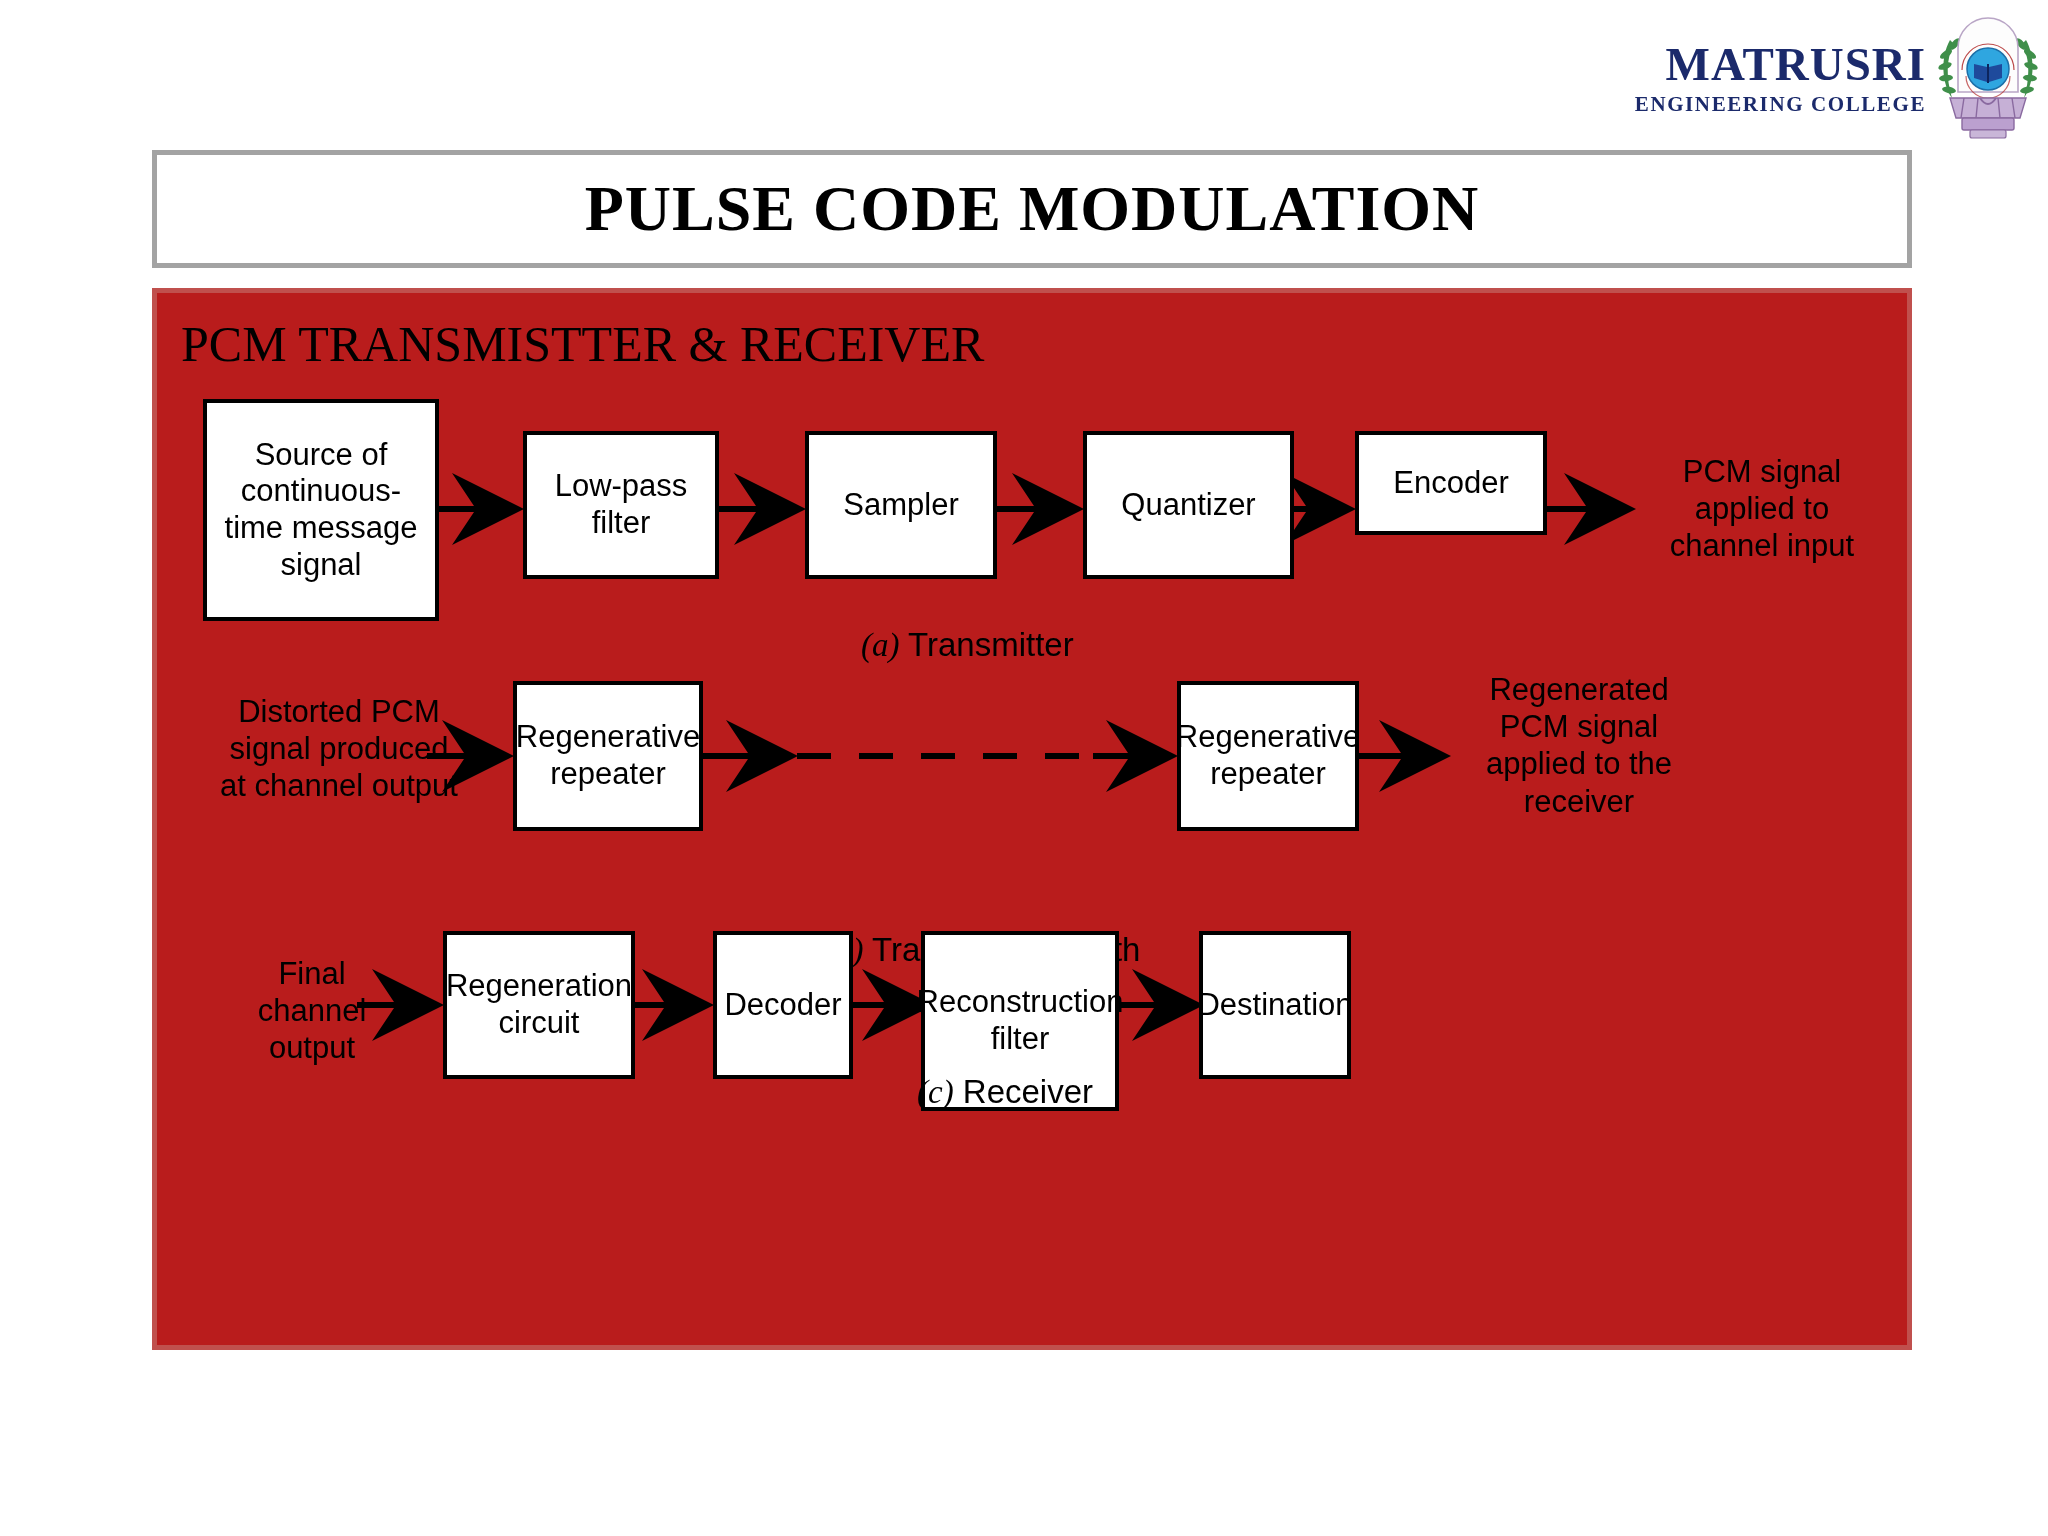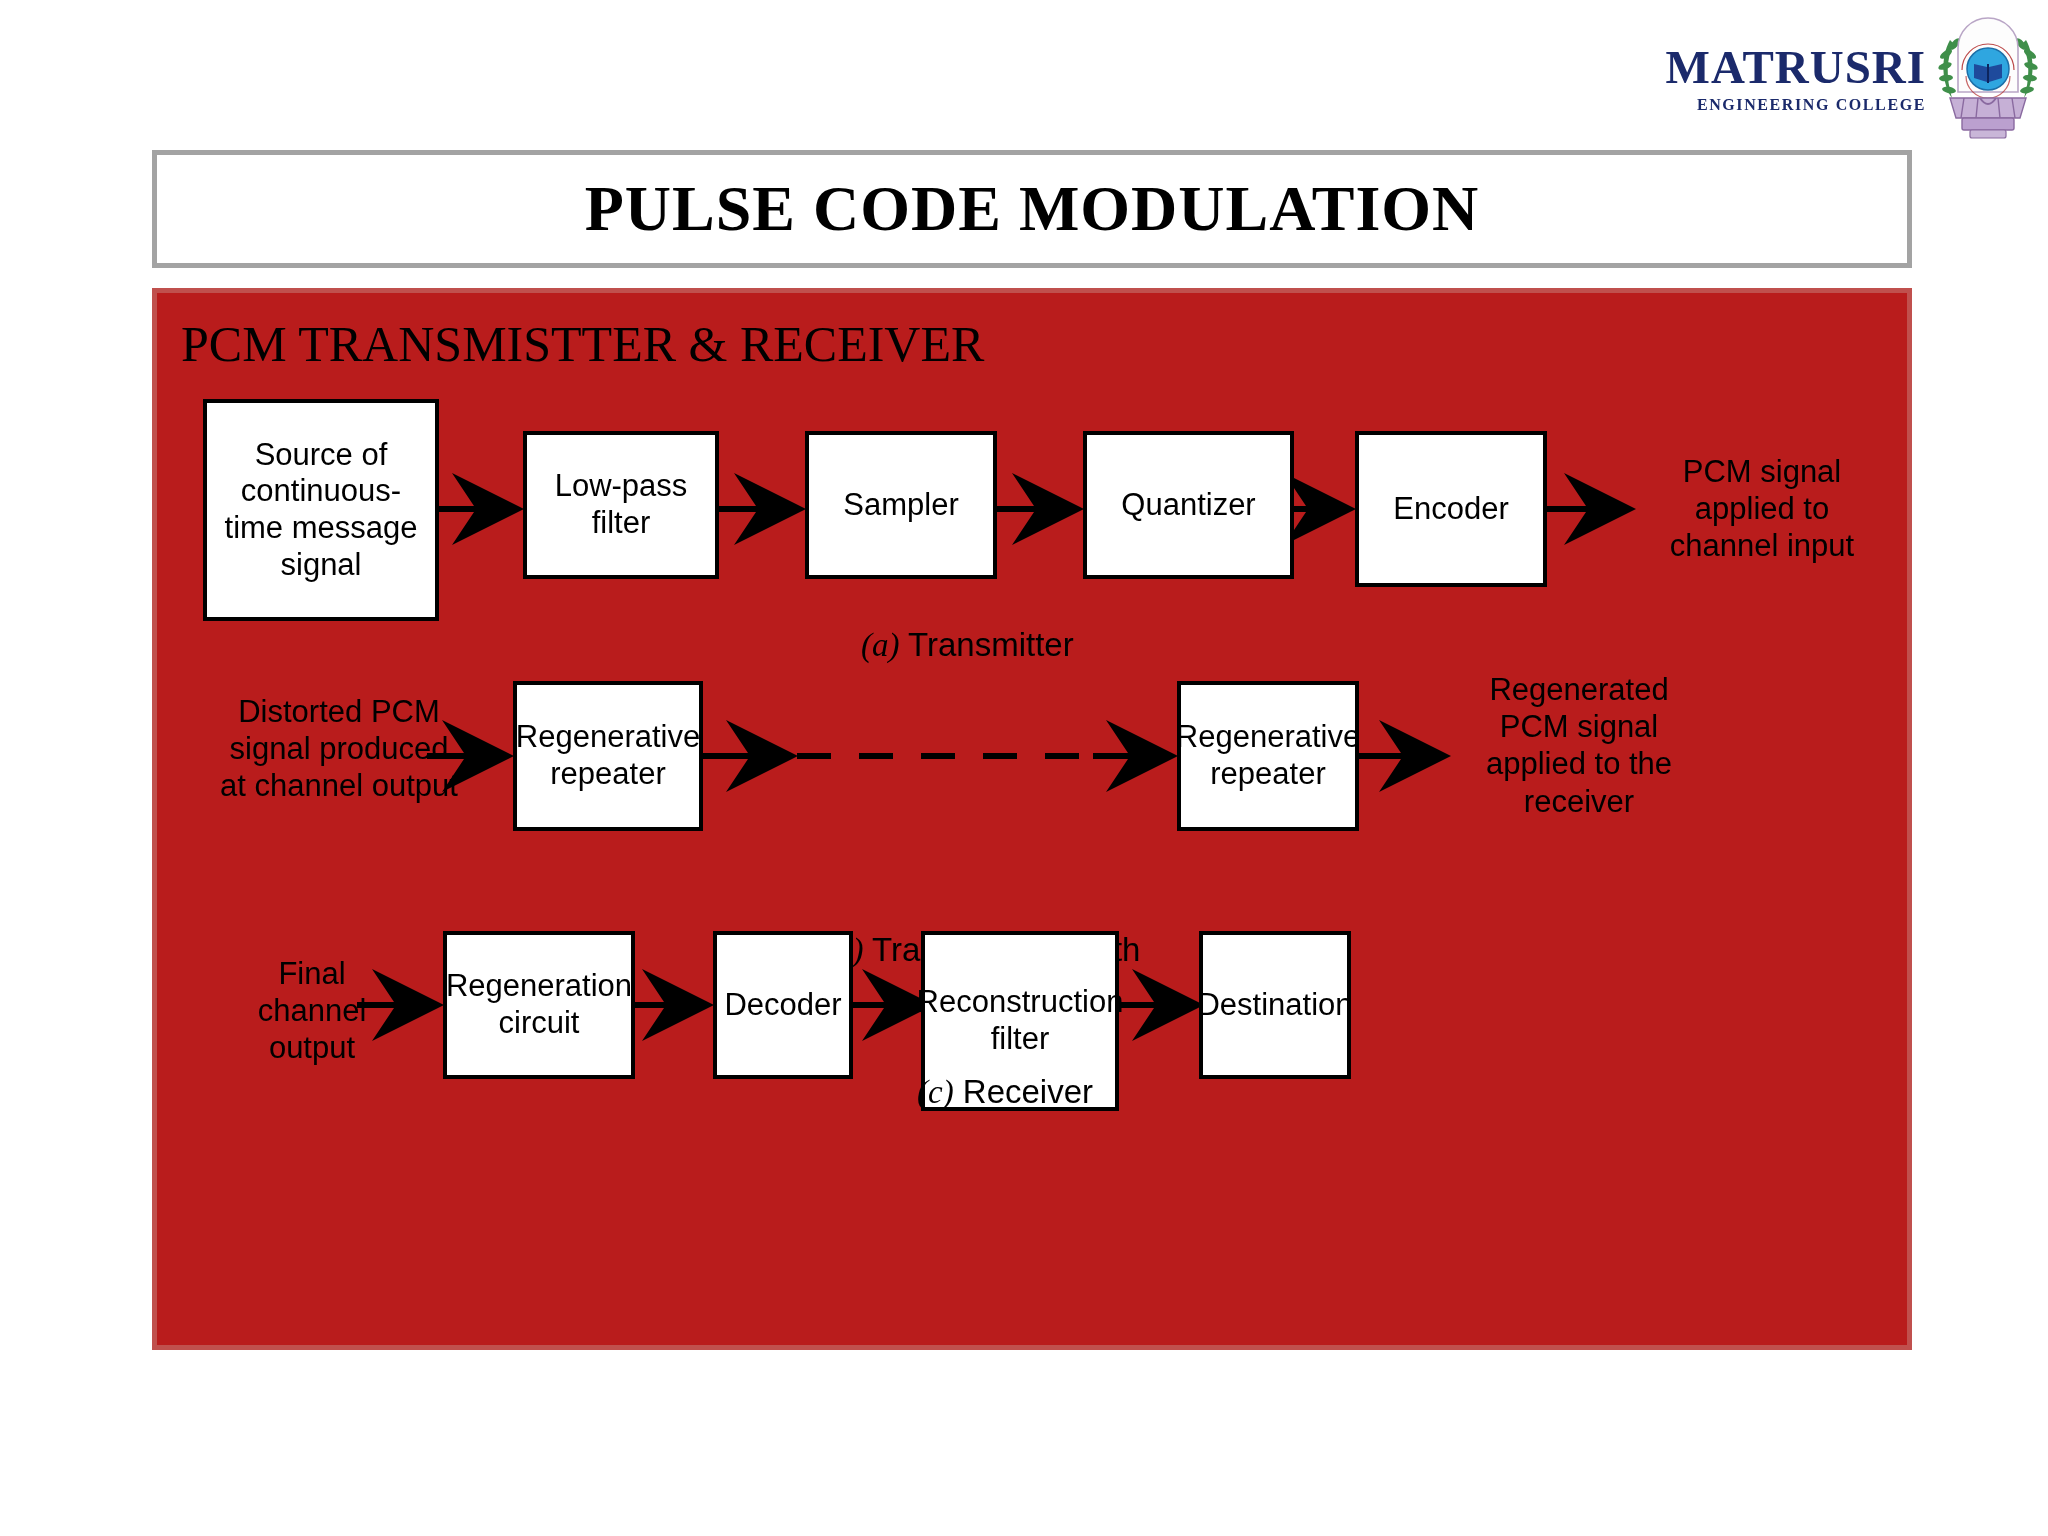--- a/index.html
+++ b/index.html
@@ -17,21 +17,21 @@
     display:flex; align-items:center; gap:10px;
   }
   .brand-text{ text-align:right; line-height:1.0; }
   .brand-name{
     font-family:"Liberation Serif", serif;
     font-weight:bold; font-size:47px; letter-spacing:1px;
     color:#1b2a6b;
   }
   .brand-sub{
     font-family:"Liberation Serif", serif;
-    font-weight:bold; font-size:16px; letter-spacing:1.6px;
+    font-weight:bold; font-size:21px; letter-spacing:1.6px;
     color:#1b2a6b; margin-top:6px;
   }
   .logo{ width:104px;height:128px; position:relative; }
   .logo svg{display:block;}
 
   
   .title-box{
     position:absolute;
     left:152px; top:150px; width:1760px; height:118px;
     border:5px solid #a3a3a3;
@@ -200,21 +200,21 @@
 time message
 signal</div>
 
     <div class="node" style="left: 366px; top: 138px; width: 196px; height: 148px; white-space: pre-line;">Low-pass
 filter</div>
 
     <div class="node" style="left: 648px; top: 138px; width: 192px; height: 148px; white-space: pre-line;">Sampler</div>
 
     <div class="node" style="left: 926px; top: 138px; width: 211px; height: 148px; white-space: pre-line;">Quantizer</div>
 
-    <div class="node" style="left: 1198px; top: 138px; width: 192px; height: 156px; white-space: pre-line;">Encoder</div>
+    <div class="node" style="left: 1198px; top: 138px; width: 192px; height: 104px; white-space: pre-line;">Encoder</div>
 
     <div class="freetext" style="left: 1472px; top: 160px; width: 266px; white-space: pre-line;">PCM signal
 applied to
 channel input</div>
 
     <div class="caption" style="left:704px;top:333px;">
       <span class="it">(a)</span><span> Transmitter</span>
     </div>
 
     <div class="freetext" style="left: 52px; top: 400px; width: 260px; white-space: pre-line;">Distorted PCM

